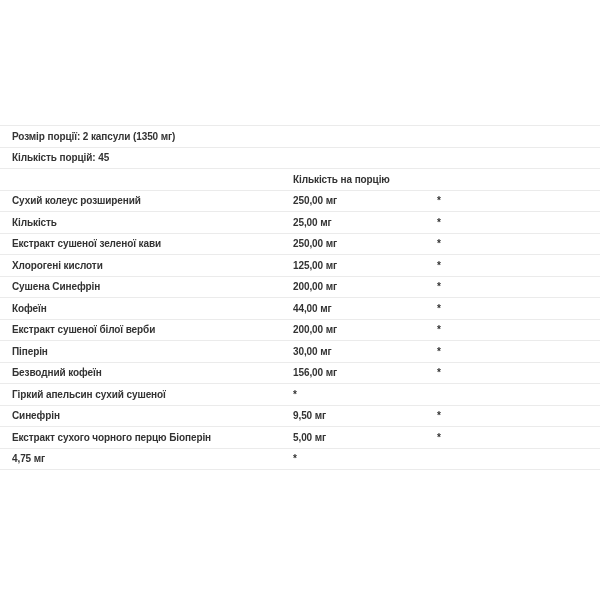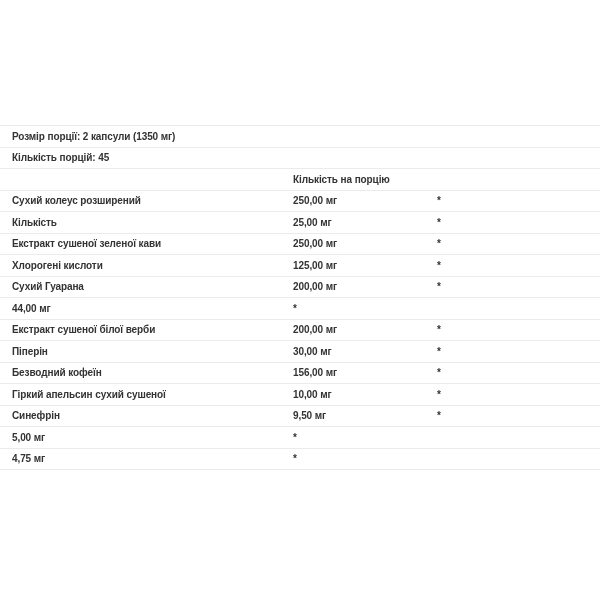--- a/index.html
+++ b/index.html
@@ -84,26 +84,27 @@
     <span class="cell dv-cell">*</span>
   </div>
 
   <div class="row">
     <span class="cell">Хлорогені кислоти</span>
     <span class="cell">125,00 мг</span>
     <span class="cell dv-cell">*</span>
   </div>
 
   <div class="row">
-    <span class="cell">Сухий Гуарана</span>
+    <span class="cell">Сушена Синефрін</span>
     <span class="cell">200,00 мг</span>
     <span class="cell dv-cell">*</span>
   </div>
 
   <div class="row">
+    <span class="cell">Кофеїн</span>
     <span class="cell">44,00 мг</span>
     <span class="cell dv-cell">*</span>
   </div>
 
   <div class="row">
     <span class="cell">Екстракт сушеної білої верби</span>
     <span class="cell">200,00 мг</span>
     <span class="cell dv-cell">*</span>
   </div>
 
@@ -114,31 +115,31 @@
   </div>
 
   <div class="row">
     <span class="cell">Безводний кофеїн</span>
     <span class="cell">156,00 мг</span>
     <span class="cell dv-cell">*</span>
   </div>
 
   <div class="row">
     <span class="cell">Гіркий апельсин сухий сушеної</span>
-    <span class="cell">10,00 мг</span>
     <span class="cell dv-cell">*</span>
   </div>
 
   <div class="row">
     <span class="cell">Синефрін</span>
     <span class="cell">9,50 мг</span>
     <span class="cell dv-cell">*</span>
   </div>
 
   <div class="row">
+    <span class="cell">Екстракт сухого чорного перцю Біоперін</span>
     <span class="cell">5,00 мг</span>
     <span class="cell dv-cell">*</span>
   </div>
 
   <div class="row">
     <span class="cell">4,75 мг</span>
     <span class="cell dv-cell">*</span>
   </div>
 
   <div class="bottom-line"></div>

